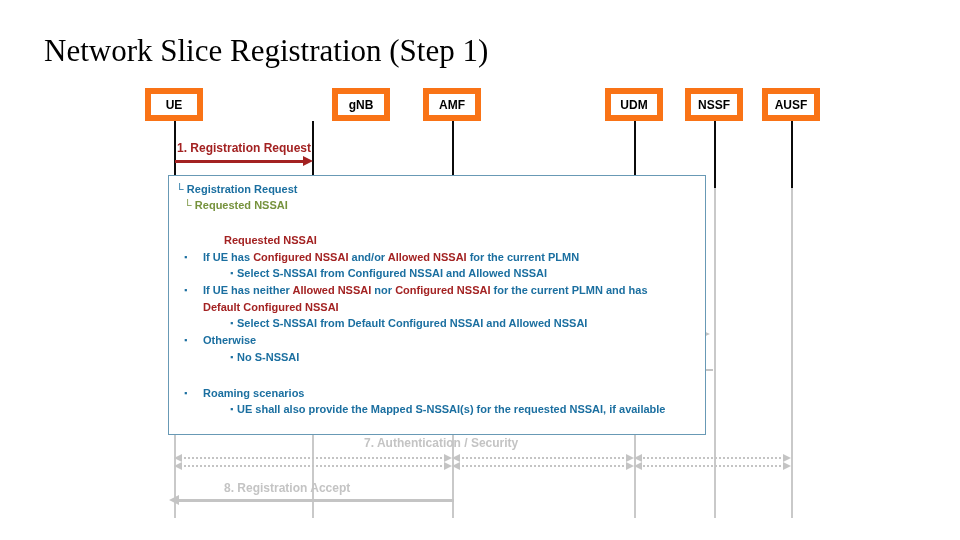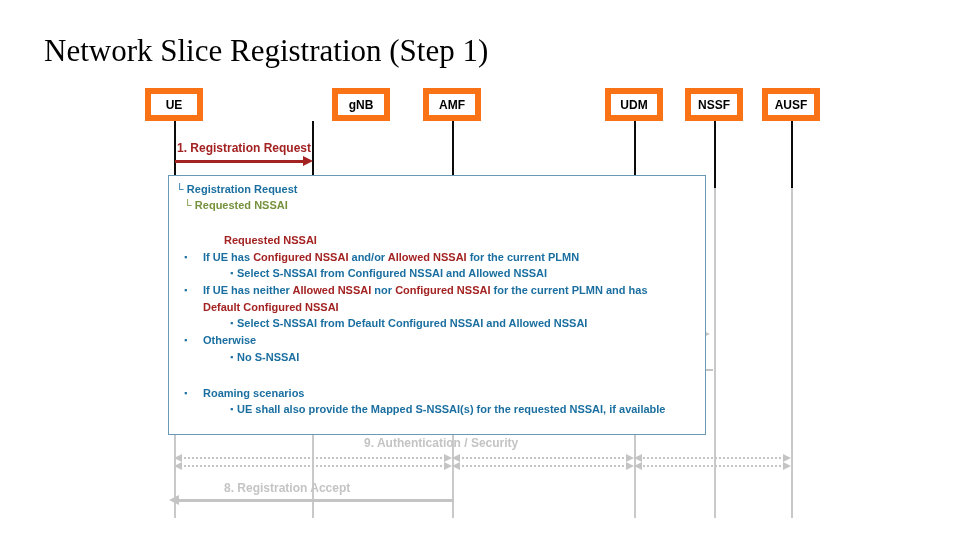--- a/index.html
+++ b/index.html
@@ -81,21 +81,21 @@
         <div class="lifeline ll-gray" style="left: 791px;"></div>
       </div>
 
     <div class="msg1-label">1. Registration Request</div>
     <div class="msg1-line"></div>
     <div class="msg1-head"></div>
 
     <div class="peek-head"></div>
     <div class="peek-line"></div>
 
-    <div class="auth-label">9. Authentication / Security</div>
+    <div class="auth-label">7. Authentication / Security</div>
     <div id="auth-arrows">
         <div class="auth-seg" style="left: 174px; width: 278px;">
           <div class="auth-dot dot-a"></div>
           <div class="auth-dot dot-b"></div>
           <div class="ah ah-l ah-t"></div>
           <div class="ah ah-l ah-b"></div>
           <div class="ah ah-r ah-t"></div>
           <div class="ah ah-r ah-b"></div>
         </div>
         <div class="auth-seg" style="left: 452px; width: 182px;">

